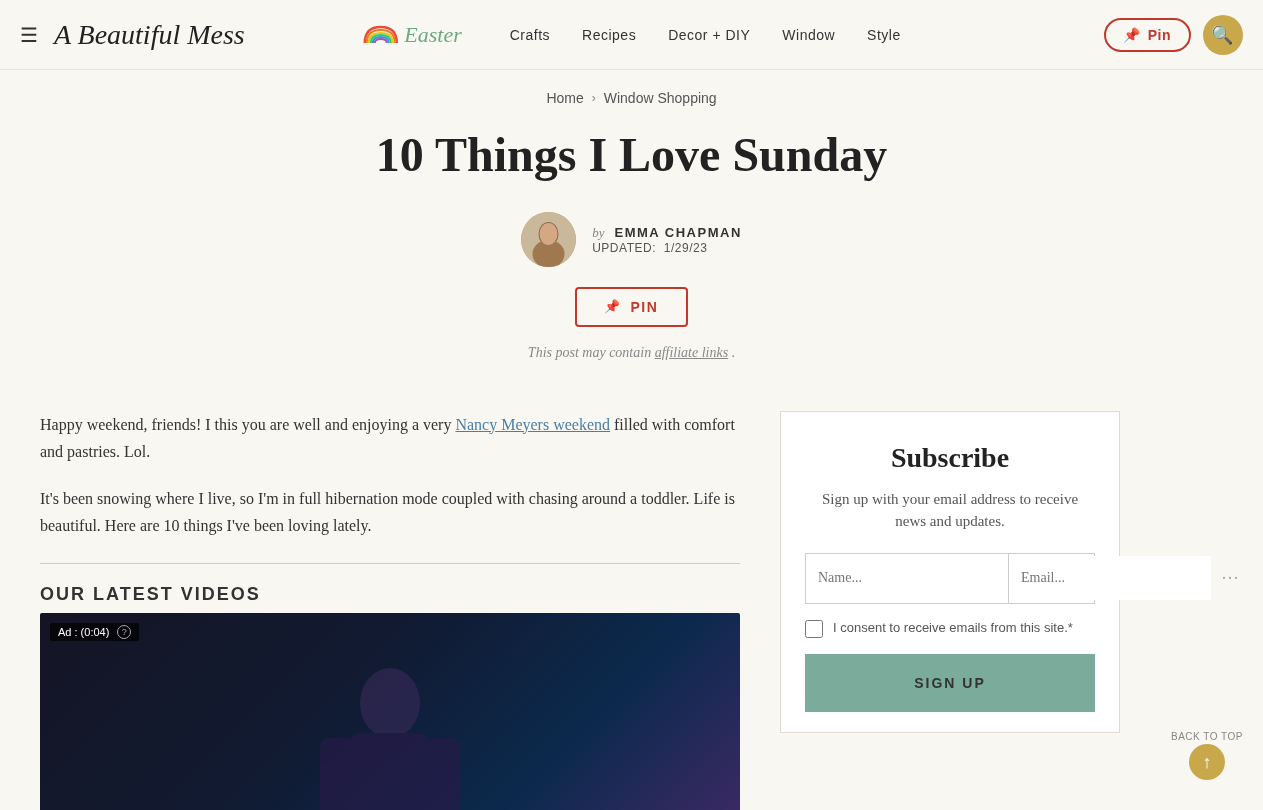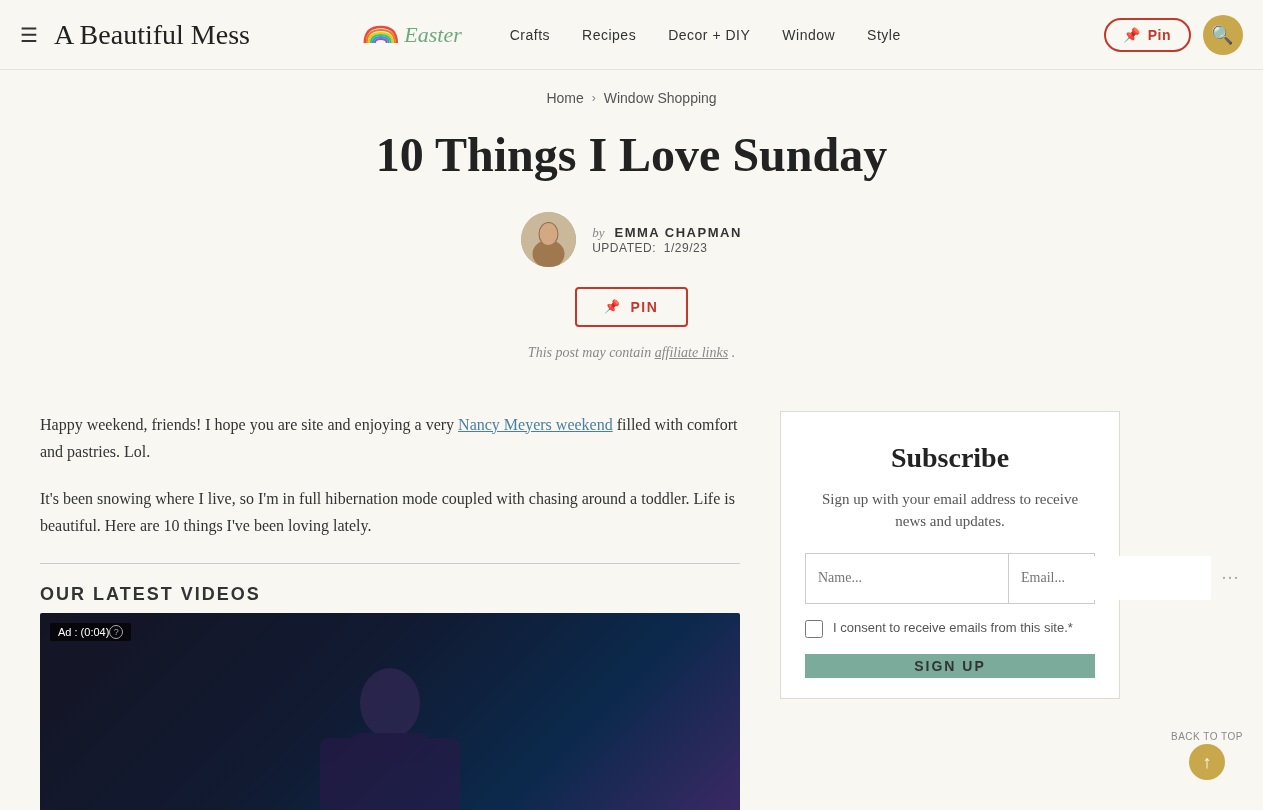--- a/index.html
+++ b/index.html
@@ -23,20 +23,21 @@
     }
     .hamburger-icon {
       font-size: 20px;
       cursor: pointer;
       color: #333;
     }
     .logo-text {
       font-family: 'Segoe Script', cursive, Georgia, serif;
       font-size: 28px;
       color: #222;
+      font-style: italic;
       white-space: nowrap;
     }
     .header-center {
       display: flex;
       align-items: center;
       gap: 8px;
       position: absolute;
       left: 50%;
       transform: translateX(-50%);
     }
@@ -270,21 +271,21 @@
       top: 10px;
       left: 10px;
       background: rgba(0,0,0,0.7);
       color: #fff;
       font-size: 11px;
       font-family: Arial, sans-serif;
       padding: 2px 8px;
       border-radius: 2px;
       display: flex;
       align-items: center;
-      gap: 0;
+      gap: 8px;
     }
     .video-info-icon {
       width: 14px;
       height: 14px;
       border: 1px solid #aaa;
       border-radius: 50%;
       display: inline-flex;
       align-items: center;
       justify-content: center;
       font-size: 9px;
@@ -371,21 +372,21 @@
       background: white;
     }
     .consent-text {
       font-family: Arial, sans-serif;
       font-size: 13px;
       color: #555;
       line-height: 1.4;
     }
     .sign-up-btn {
       width: 100%;
-      padding: 4px;
+      padding: 21px;
       background: #7aab9b;
       color: #333;
       font-family: Arial, sans-serif;
       font-size: 14px;
       font-weight: bold;
       letter-spacing: 2px;
       text-transform: uppercase;
       border: none;
       cursor: pointer;
     }
@@ -504,21 +505,21 @@
     <span>This post may contain</span>
     <a class="affiliate-link">affiliate links</a>
     <span>.</span>
   </p>
 </div>
 
 <div class="main-layout">
 
   <div class="article-body">
     <p class="intro-text">
-      <span>Happy weekend, friends! I hope you are site and enjoying a very </span><a class="intro-link">Nancy Meyers weekend</a><span> filled with comfort and pastries. Lol.</span>
+      <span>Happy weekend, friends! I this you are well and enjoying a very </span><a class="intro-link">Nancy Meyers weekend</a><span> filled with comfort and pastries. Lol.</span>
     </p>
     <p class="intro-text">It's been snowing where I live, so I'm in full hibernation mode coupled with chasing around a toddler. Life is beautiful. Here are 10 things I've been loving lately.</p>
 
     <hr class="section-divider">
 
     <h3 class="latest-videos-label">OUR LATEST VIDEOS</h3>
 
     <div class="video-placeholder">
       <div class="video-overlay"></div>
 

